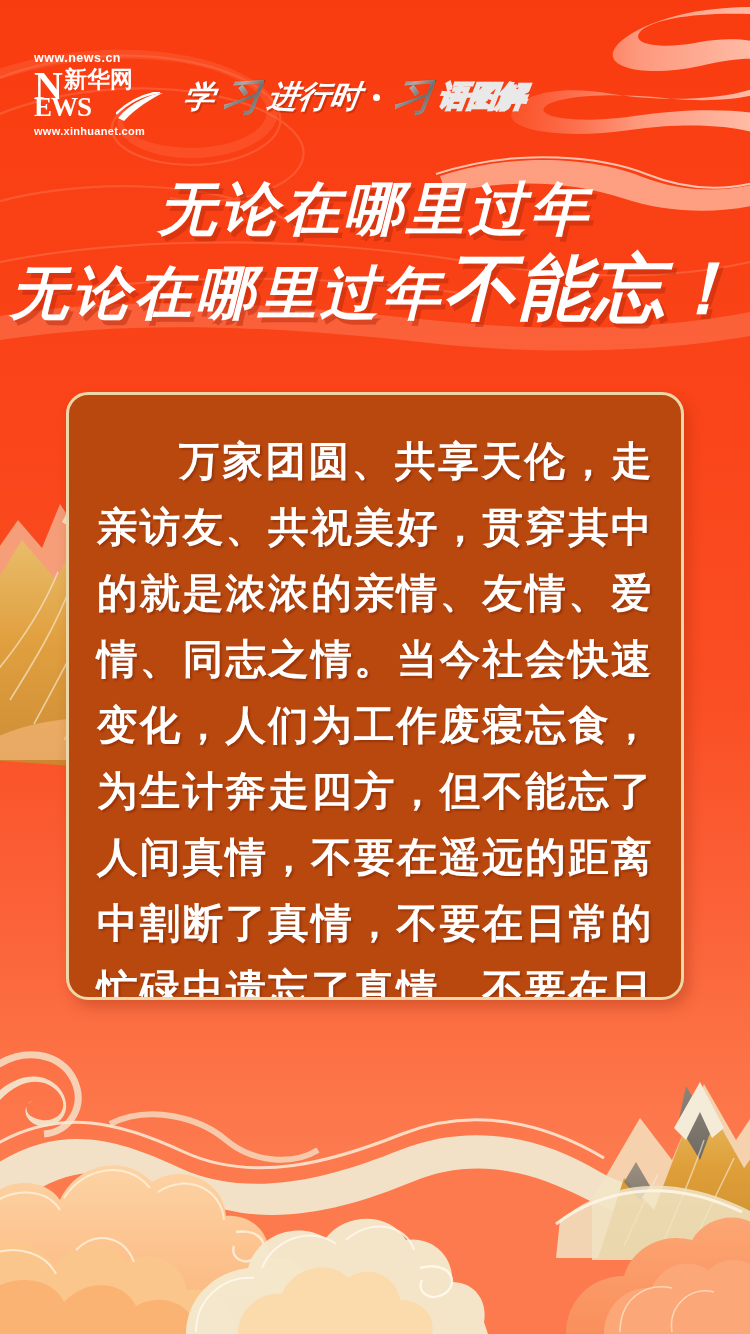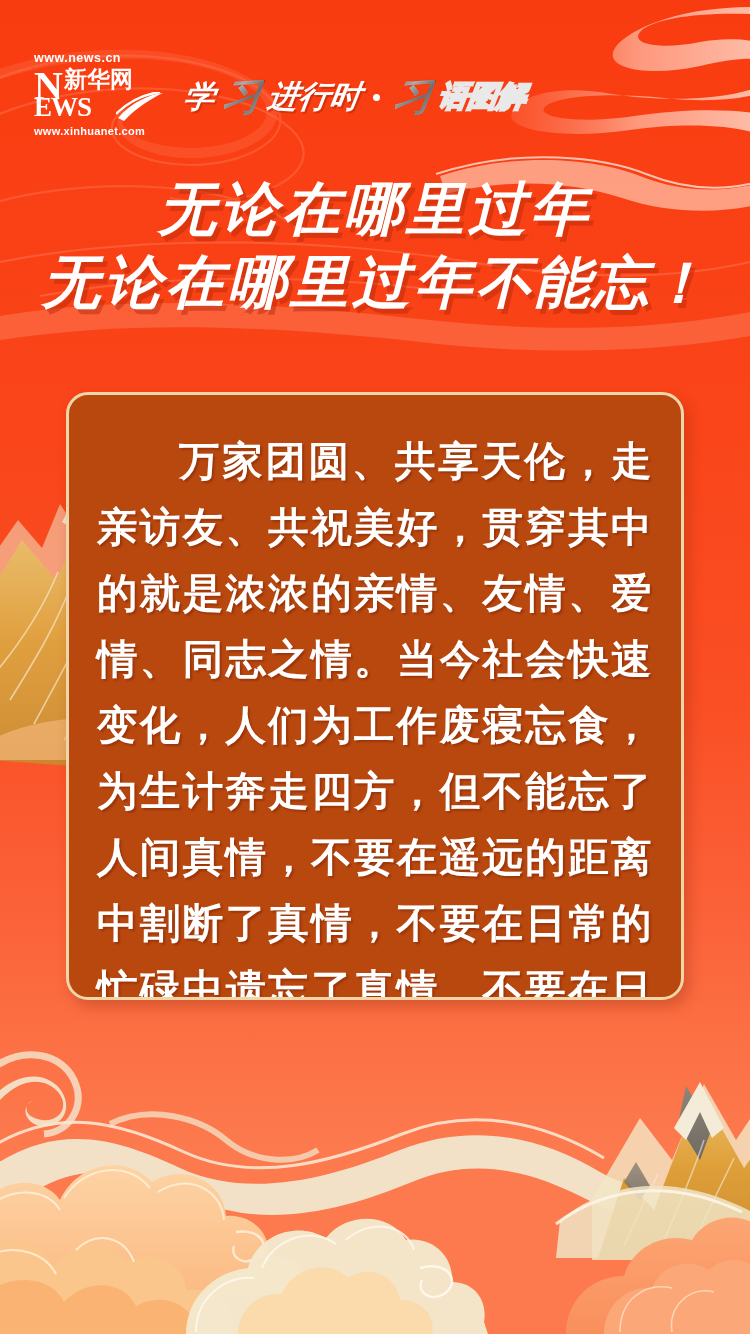--- a/index.html
+++ b/index.html
@@ -110,21 +110,21 @@
     color:#ffffff;
     font-family:"Liberation Serif", serif;
     font-weight:700; font-style:italic;
     line-height:1.02;
     letter-spacing:4px;
     text-shadow:4px 5px 0 rgba(178,40,8,.45);
     white-space:nowrap;
   }
   .hl-1 { font-size:58px; }
   .hl-2 { font-size:58px; margin-top:14px; }
-  .hl-em { font-size:56px; letter-spacing:2px; }
+  .hl-em { font-size:72px; letter-spacing:2px; }
 
   
   .card {
     position:absolute;
     left:66px; top:392px;
     width:618px; height:608px;
     background:#B9480F;
     border:3px solid #EDD7A8;
     border-radius:22px;
     box-shadow:5px 7px 14px rgba(140,35,5,.30);

